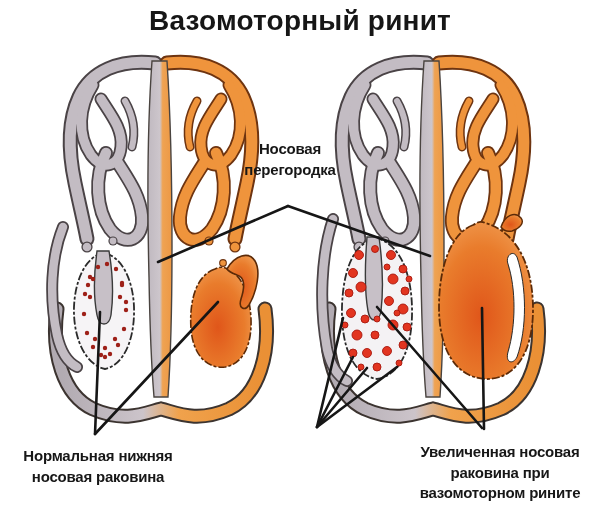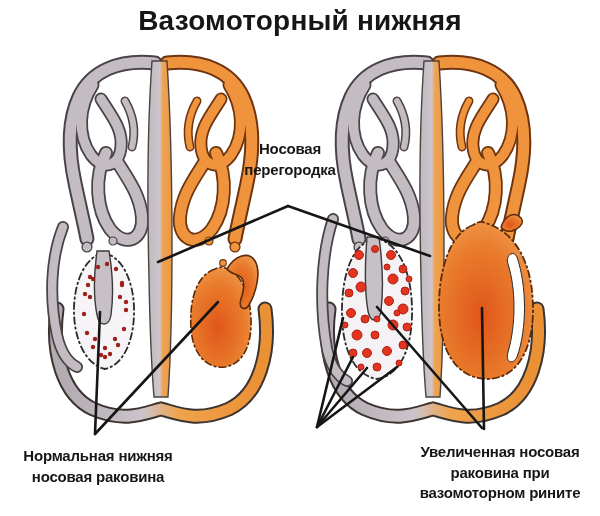--- a/index.html
+++ b/index.html
@@ -194,21 +194,21 @@
       <path class="ptr" d="M218,302 L95,434"></path>
       <path class="ptr" d="M317,427 L343,318"></path>
       <path class="ptr" d="M317,427 L353,357"></path>
       <path class="ptr" d="M317,427 L367,368"></path>
       <path class="ptr" d="M317,427 L397,367"></path>
       <path class="ptr" d="M482,308 L484,429"></path>
       <path class="ptr" d="M377,307 L482,428"></path>
     </g>
   </svg>
 
-  <div class="title">Вазомоторный нижняя</div>
+  <div class="title">Вазомоторный ринит</div>
   <div class="lbl" id="lbl-septum">Носовая
 перегородка</div>
   <div class="lbl" id="lbl-left">Нормальная нижняя
 носовая раковина</div>
   <div class="lbl" id="lbl-right">Увеличенная носовая
 раковина при
 вазомоторном рините</div>
 </div>
 
 </body></html>

